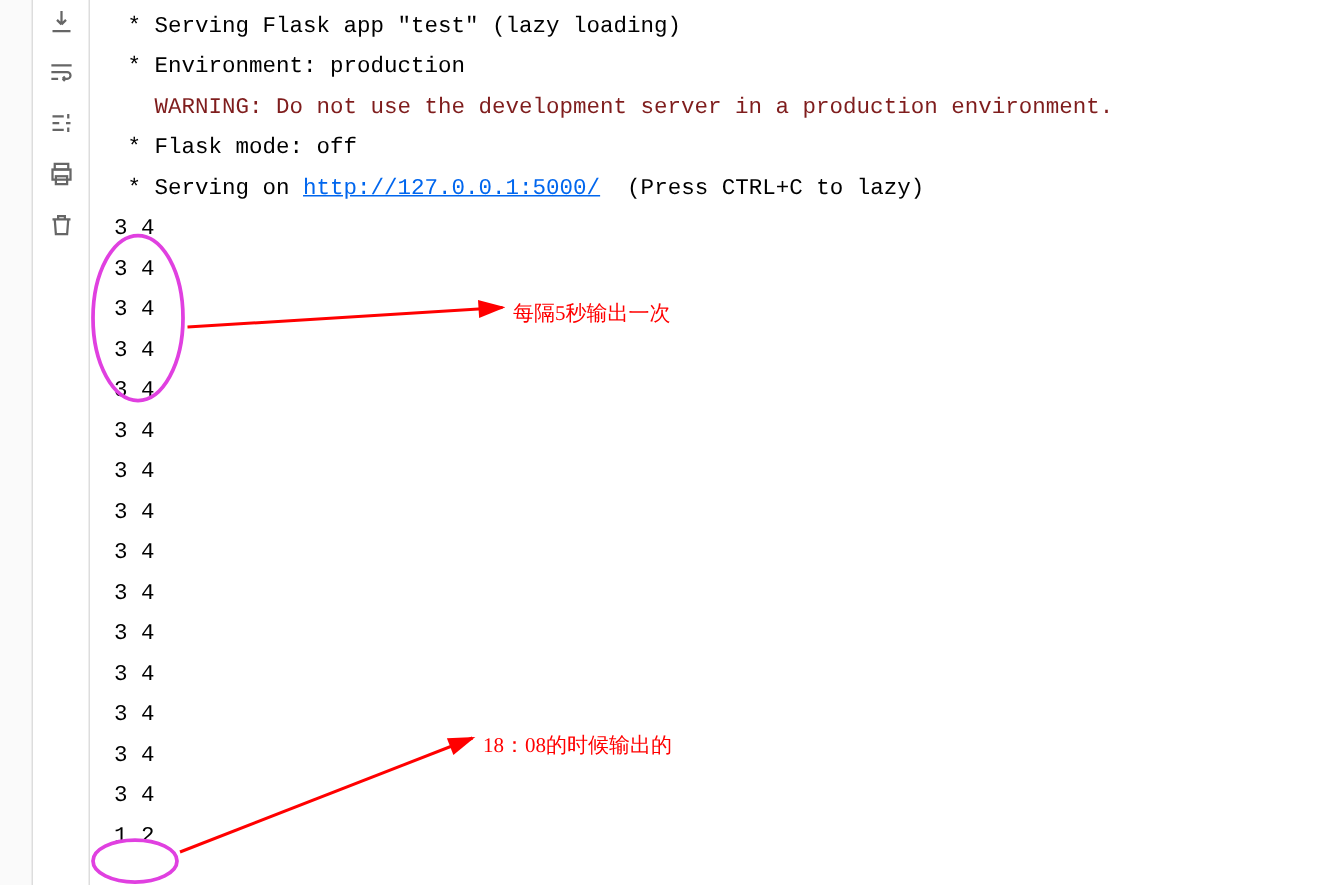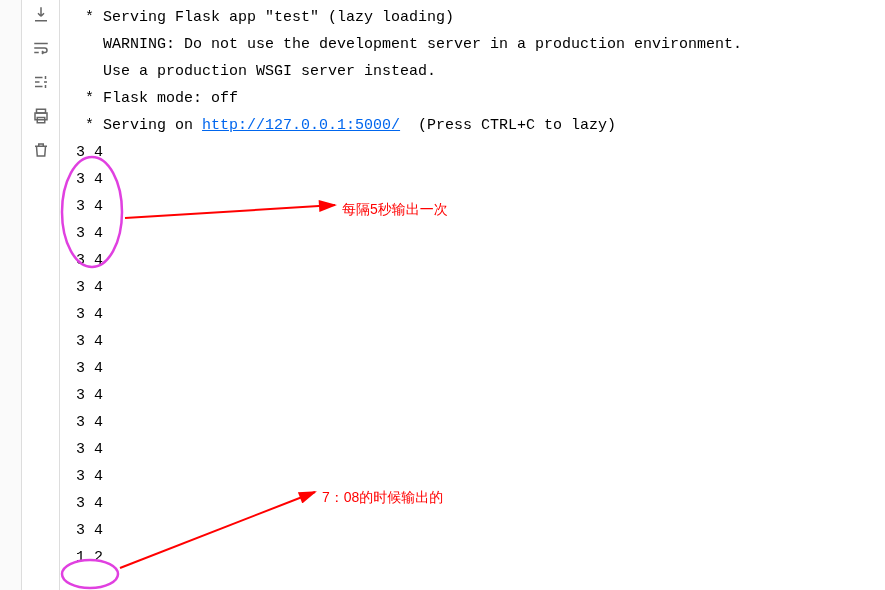--- a/index.html
+++ b/index.html
@@ -39,28 +39,28 @@
     .toolbar svg { width: 18px; height: 18px; }
     .content {
       position: relative;
       flex: 1;
       padding: 4px 0 0 16px;
       line-height: 27px;
       color: #000;
       font-family: Consolas, 'Courier New', monospace;
     }
     .line { white-space: pre; position: relative; }
-    .red { color: #000000; }
+    .red { color: #7f1d1d; }
     .link { color: #0066ee; text-decoration: underline; cursor: pointer; }
     .out-line { white-space: pre; }
     .overlay { position: absolute; left: 0; top: 0; pointer-events: none; }
     .anno {
       position: absolute;
       color: #f00;
-      font-family: Liberation Sans, sans-serif;
+      font-family: Liberation Serif, serif;
       font-size: 14px;
       white-space: nowrap;
     }
   </style>
 </head>
 <body>
 
 <div class="gutter"></div>
 
 <div class="toolbar">
@@ -88,22 +88,22 @@
   </span>
   <span class="icon">
     <svg viewBox="0 0 24 24" fill="none" stroke="currentColor" stroke-width="2">
         <path d="M4 7h16M9 7V4h6v3M6 7l1 13h10l1-13"></path>
       </svg>
   </span>
 </div>
 
 <div class="content">
   <div class="line"> * Serving Flask app "test" (lazy loading)</div>
+  <div class="line"> * Environment: production</div>
   <div class="line red">   WARNING: Do not use the development server in a production environment.</div>
-  <div class="line red">   Use a production WSGI server instead.</div>
   <div class="line"> * Flask mode: off</div>
   <div class="line"><span> * Serving on </span><span class="link">http://127.0.0.1:5000/</span><span>  (Press CTRL+C to lazy)</span></div>
   <div id="repeat-block">
       <div class="out-line">3 4</div>
       <div class="out-line">3 4</div>
       <div class="out-line">3 4</div>
       <div class="out-line">3 4</div>
       <div class="out-line">3 4</div>
       <div class="out-line">3 4</div>
       <div class="out-line">3 4</div>
@@ -129,14 +129,14 @@
       <marker id="ahrev" markerWidth="10" markerHeight="10" refX="1" refY="3" orient="auto">
         <path d="M9,0 L0,3 L9,6 Z" fill="#f00"></path>
       </marker>
     </defs>
     <line x1="275" y1="205" x2="65" y2="218" stroke="#f00" stroke-width="2" marker-start="url(#ahrev)"></line>
 
     <ellipse cx="30" cy="574" rx="28" ry="14" fill="none" stroke="#e040e0" stroke-width="2.5"></ellipse>
     <line x1="255" y1="492" x2="60" y2="568" stroke="#f00" stroke-width="2" marker-start="url(#ahrev)"></line>
   </svg>
   <div class="anno" style="left:282px; top:196px;">每隔5秒输出一次</div>
-  <div class="anno" style="left:262px; top:484px;">7：08的时候输出的</div>
+  <div class="anno" style="left:262px; top:484px;">18：08的时候输出的</div>
 </div>
 
 </body></html>

